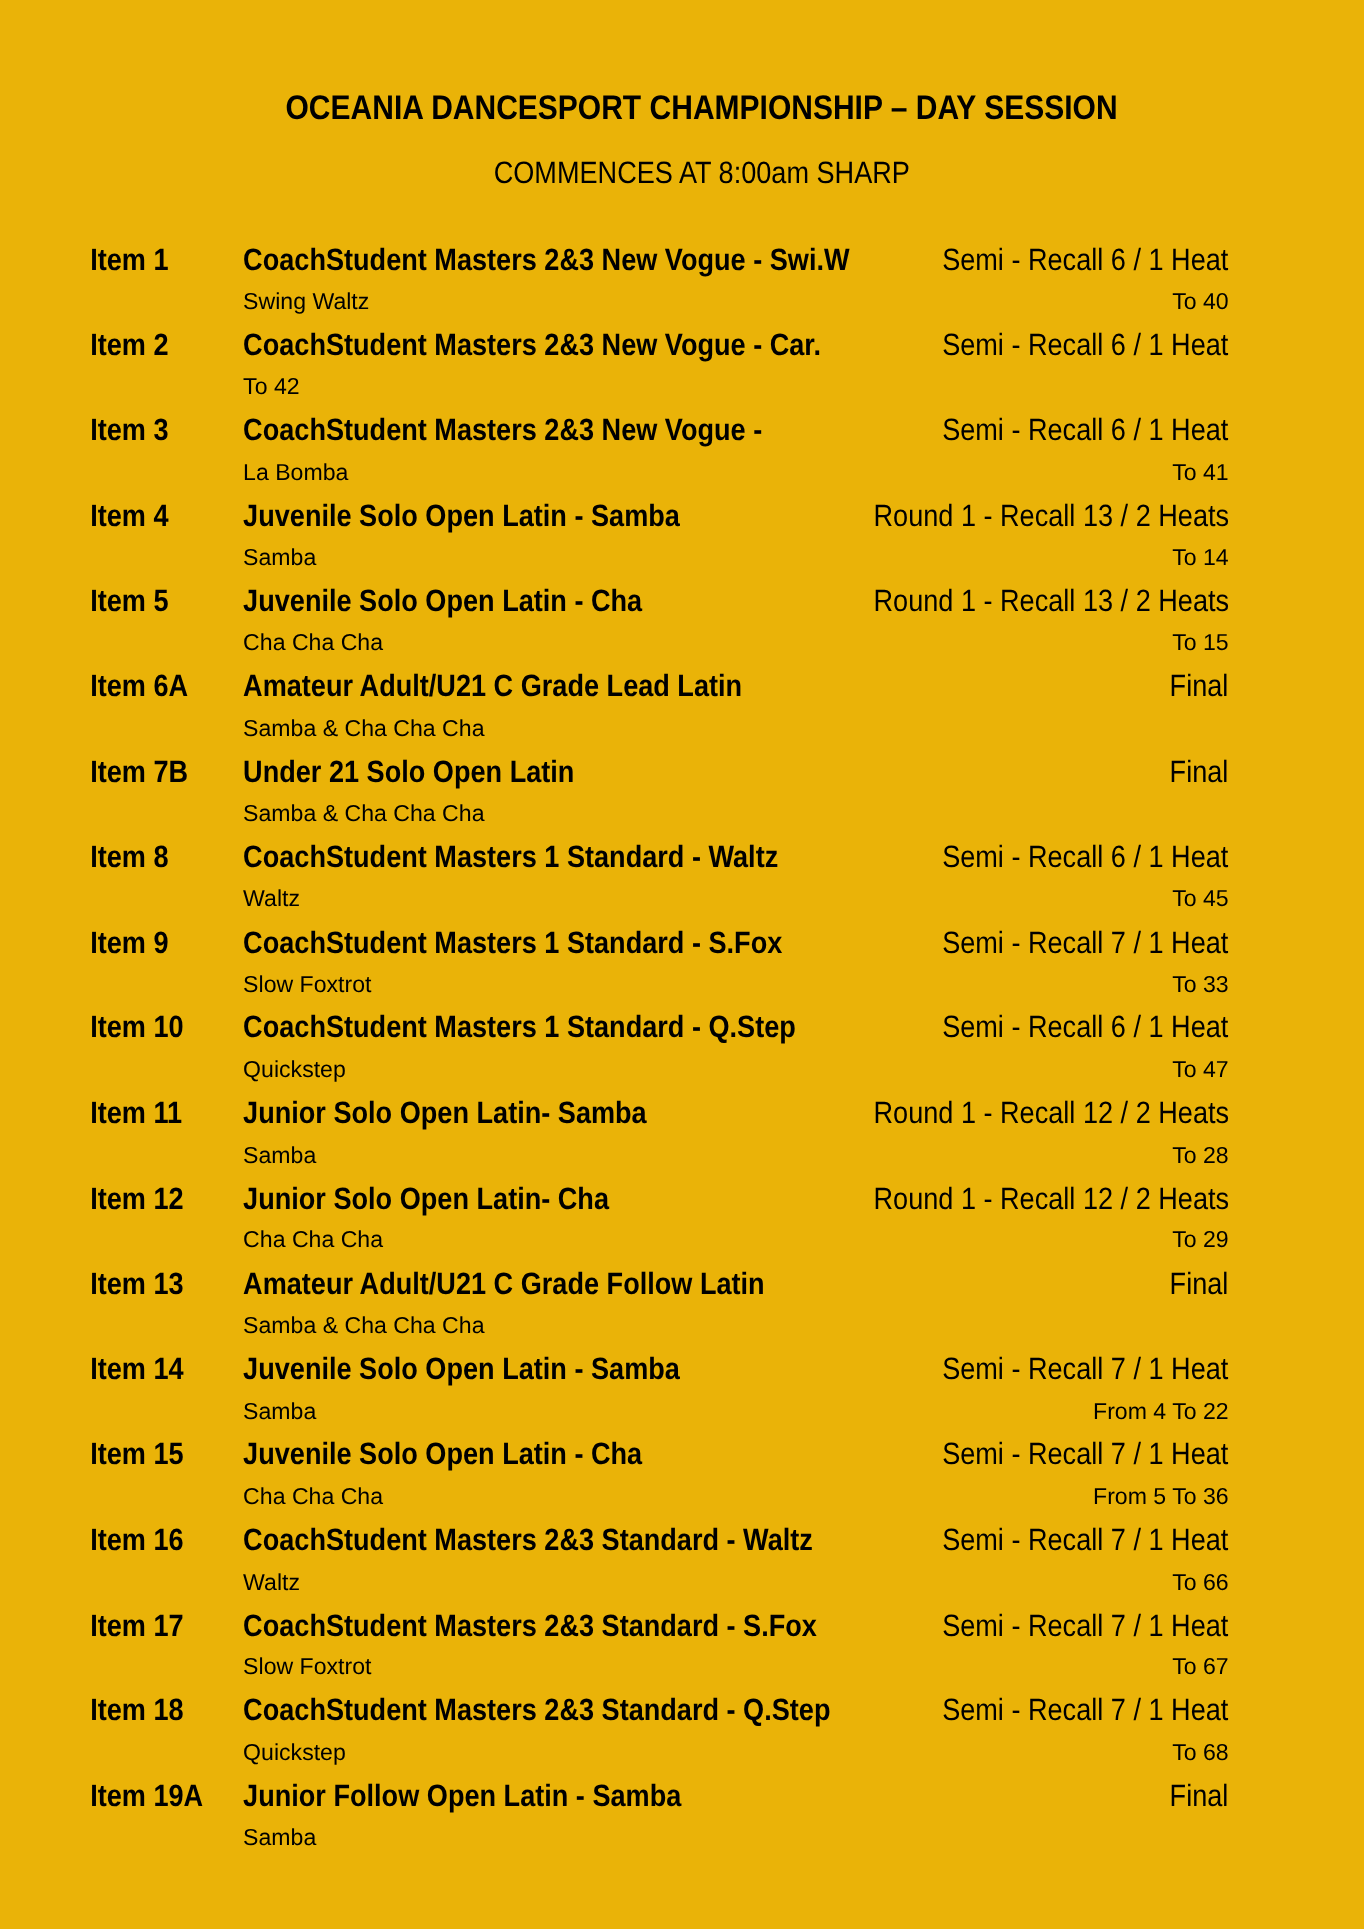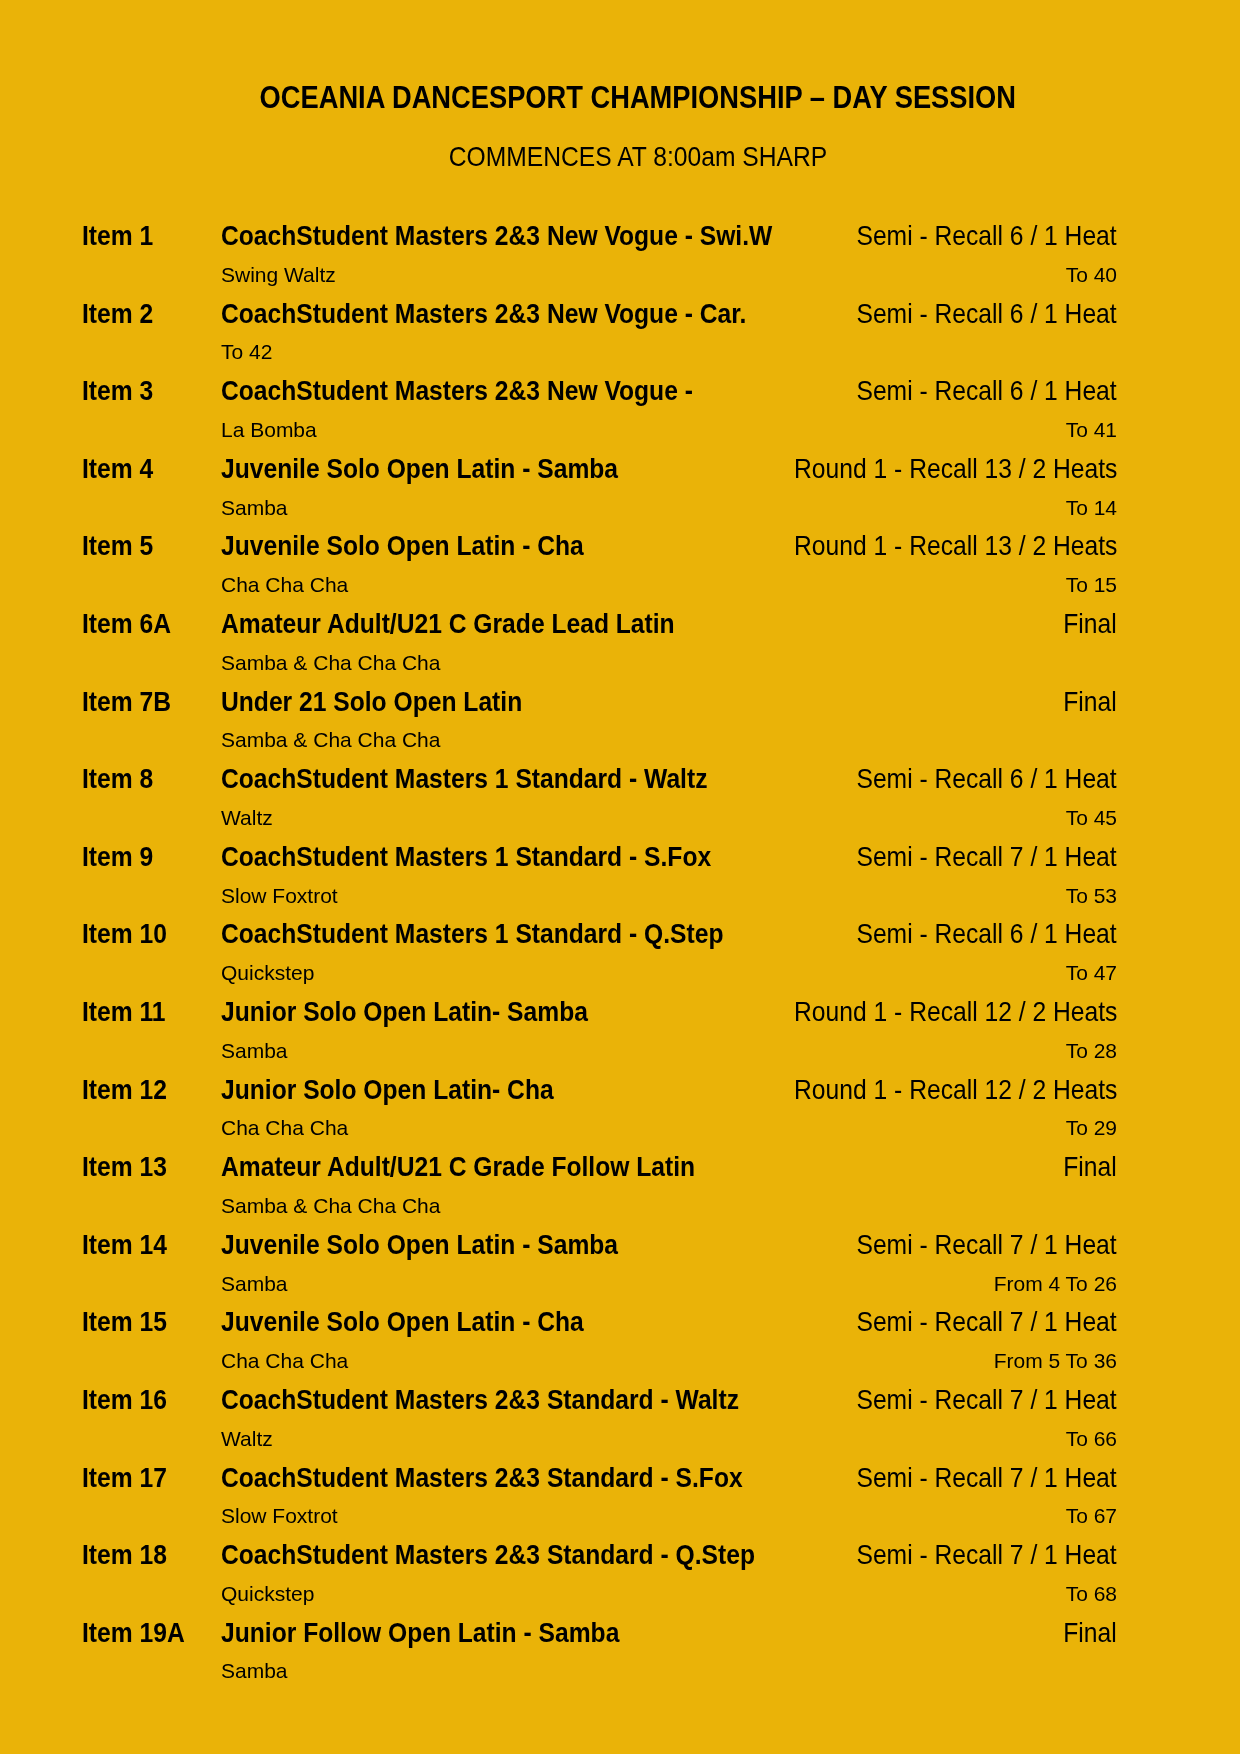--- a/index.html
+++ b/index.html
@@ -186,21 +186,21 @@
   </div>
 
   <div class="item-block">
     <div class="row1">
       <div class="col-label"><span class="cond-l">Item 9</span></div>
       <div class="col-event"><span class="cond-l">CoachStudent Masters 1 Standard - S.Fox</span></div>
       <div class="col-status"><span class="cond-r">Semi - Recall 7 / 1 Heat</span></div>
     </div>
     <div class="row2">
       <div class="col-dance">Slow Foxtrot</div>
-      <div class="col-to">To 53</div>
+      <div class="col-to">To 33</div>
     </div>
   </div>
 
   <div class="item-block">
     <div class="row1">
       <div class="col-label"><span class="cond-l">Item 10</span></div>
       <div class="col-event"><span class="cond-l">CoachStudent Masters 1 Standard - Q.Step</span></div>
       <div class="col-status"><span class="cond-r">Semi - Recall 6 / 1 Heat</span></div>
     </div>
     <div class="row2">
@@ -246,21 +246,21 @@
   </div>
 
   <div class="item-block">
     <div class="row1">
       <div class="col-label"><span class="cond-l">Item 14</span></div>
       <div class="col-event"><span class="cond-l">Juvenile Solo Open Latin - Samba</span></div>
       <div class="col-status"><span class="cond-r">Semi - Recall 7 / 1 Heat</span></div>
     </div>
     <div class="row2">
       <div class="col-dance">Samba</div>
-      <div class="col-to">From 4 To 26</div>
+      <div class="col-to">From 4 To 22</div>
     </div>
   </div>
 
   <div class="item-block">
     <div class="row1">
       <div class="col-label"><span class="cond-l">Item 15</span></div>
       <div class="col-event"><span class="cond-l">Juvenile Solo Open Latin - Cha</span></div>
       <div class="col-status"><span class="cond-r">Semi - Recall 7 / 1 Heat</span></div>
     </div>
     <div class="row2">

